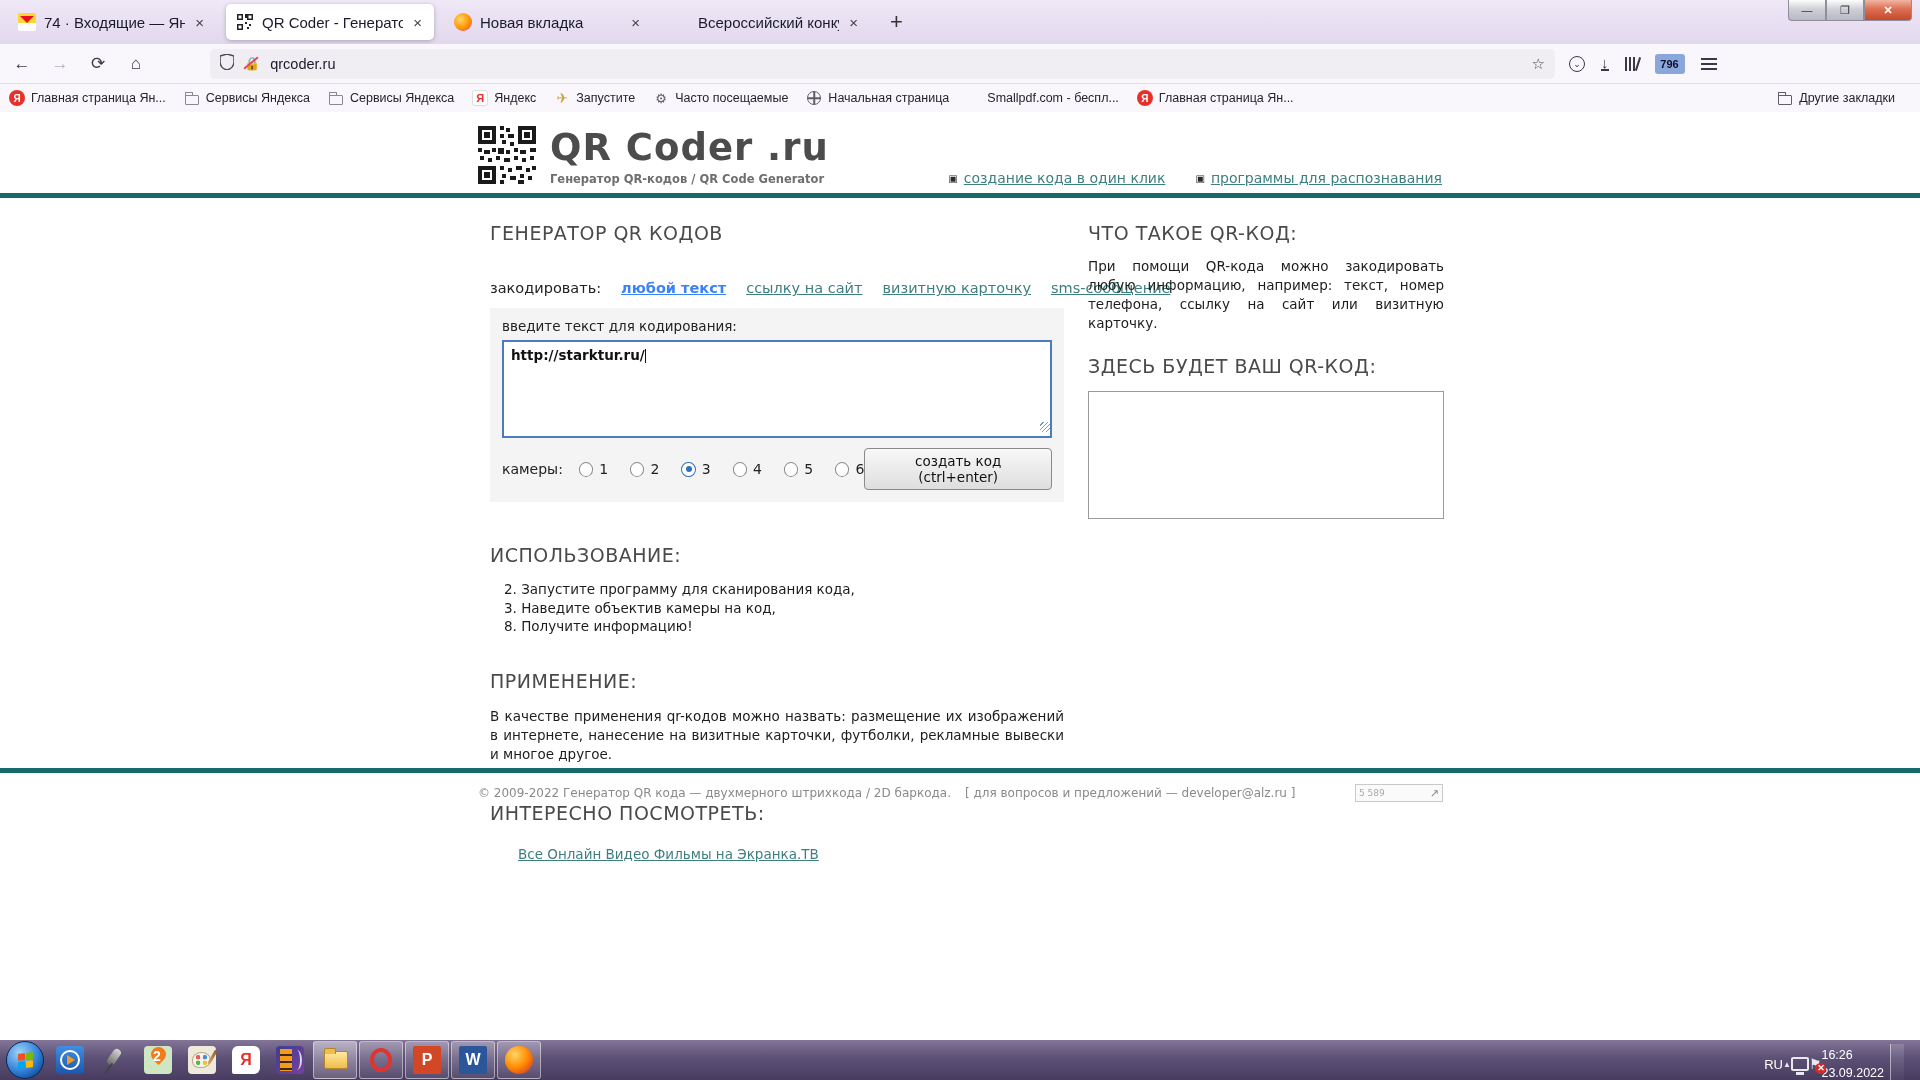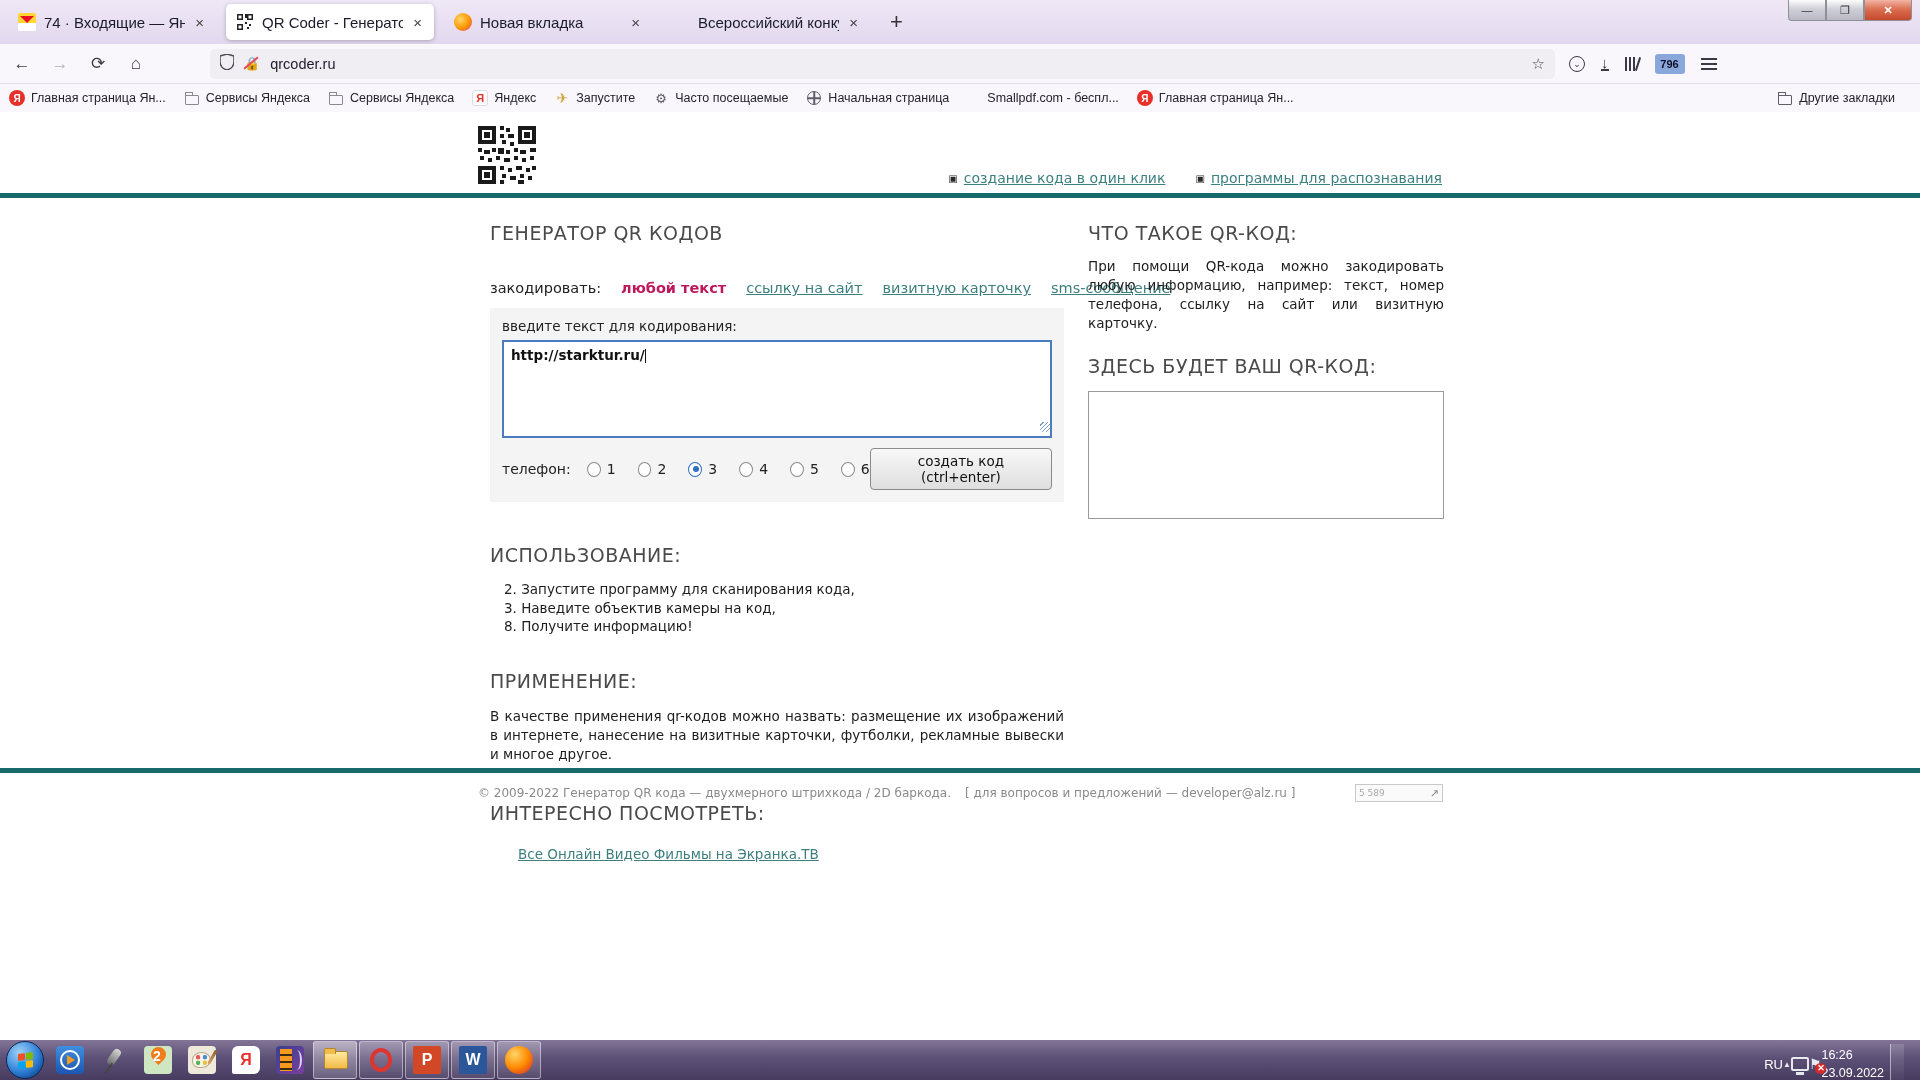--- a/index.html
+++ b/index.html
@@ -92,21 +92,21 @@
   .hdr-link a { color:#3d7f7f; text-decoration:underline; }
   .sq-bullet { font-size:10px; color:#2a2a2a; }
   .divider { position:absolute; left:0; width:1920px; height:5px; background:#176a6a; }
   .div-top { top:81px; } .div-bottom { top:656px; }
 
   
   .col-l { position:absolute; left:490px; top:110px; width:574px; color:#222; }
   .h-sec { font-size:19px; color:#4a4a4a; letter-spacing:.5px; }
   .enc-row { margin-top:36px; font-size:14.5px; display:flex; align-items:center; gap:20px; white-space:nowrap; }
   .enc-row .lbl { color:#222; }
-  .enc-active { font-weight:bold; color:#be185d; }
+  .enc-active { font-weight:bold; color:#3b82f6;text-decoration:underline; }
   .enc-link { color:#3d7f7f; text-decoration:underline; }
   .form-box { margin-top:12px; background:#f4f4f4; padding:10px 12px 12px 12px; width:574px; }
   .form-lbl { font-size:13.5px; color:#222; }
   .qr-textarea { margin-top:6px; width:550px; height:98px; border:2px solid #4a7cbf; background:#fff;
     font-size:13.5px; color:#111; padding:5px 7px; font-family:"DejaVu Sans",sans-serif; resize:none; position:relative;font-weight:bold; }
   .caret { display:inline-block; width:1px; height:14px; background:#111; vertical-align:text-bottom; }
   .resize-grip { position:absolute; right:14px; margin-top:-16px; width:10px; height:10px;
     background:repeating-linear-gradient(135deg,transparent,transparent 2px,#7a9cc9 2px,#7a9cc9 3px); }
   .size-row { margin-top:10px; display:flex; align-items:center; font-size:14px; color:#222; }
   .radio { width:15px; height:15px; border:1px solid #8a8a8a; border-radius:50%; background:#fff;
@@ -380,20 +380,24 @@
           <rect x="24" y="21" width="2" height="2"></rect>
           <rect x="27" y="20" width="2" height="2"></rect>
         <rect x="12" y="24" width="2" height="2"></rect>
           <rect x="16" y="25" width="3" height="2"></rect>
           <rect x="21" y="24" width="2" height="2"></rect>
           <rect x="25" y="25" width="2" height="2"></rect>
         <rect x="11" y="27" width="2" height="2"></rect>
           <rect x="20" y="27" width="3" height="2"></rect>
       </g>
     </svg>
+    <div class="logo-txt">
+      <div class="lg-title">QR Coder .ru</div>
+      <div class="lg-sub">Генератор QR-кодов / QR Code Generator</div>
+    </div>
   </div>
 
   <div class="hdr-links">
     <span class="hdr-link">
       <span class="sq-bullet">▣</span>
       <a>создание кода в один клик</a>
     </span>
     <span class="hdr-link">
       <span class="sq-bullet">▣</span>
       <a>программы для распознавания</a>
@@ -411,21 +415,21 @@
       <span class="enc-link">ссылку на сайт</span>
       <span class="enc-link">визитную карточку</span>
       <span class="enc-link">sms-сообщение</span>
     </div>
 
     <div class="form-box">
       <div class="form-lbl">введите текст для кодирования:</div>
       <div class="qr-textarea"><span>http://starktur.ru/</span><span class="caret"></span></div>
       <div class="resize-grip"></div>
       <div class="size-row">
-        <span>телефон:</span>
+        <span>камеры:</span>
         <span class="radio first"></span>
           <span>1</span>
         <span class="radio"></span>
           <span>2</span>
         <span class="radio sel"></span>
           <span>3</span>
         <span class="radio"></span>
           <span>4</span>
         <span class="radio"></span>
           <span>5</span>

